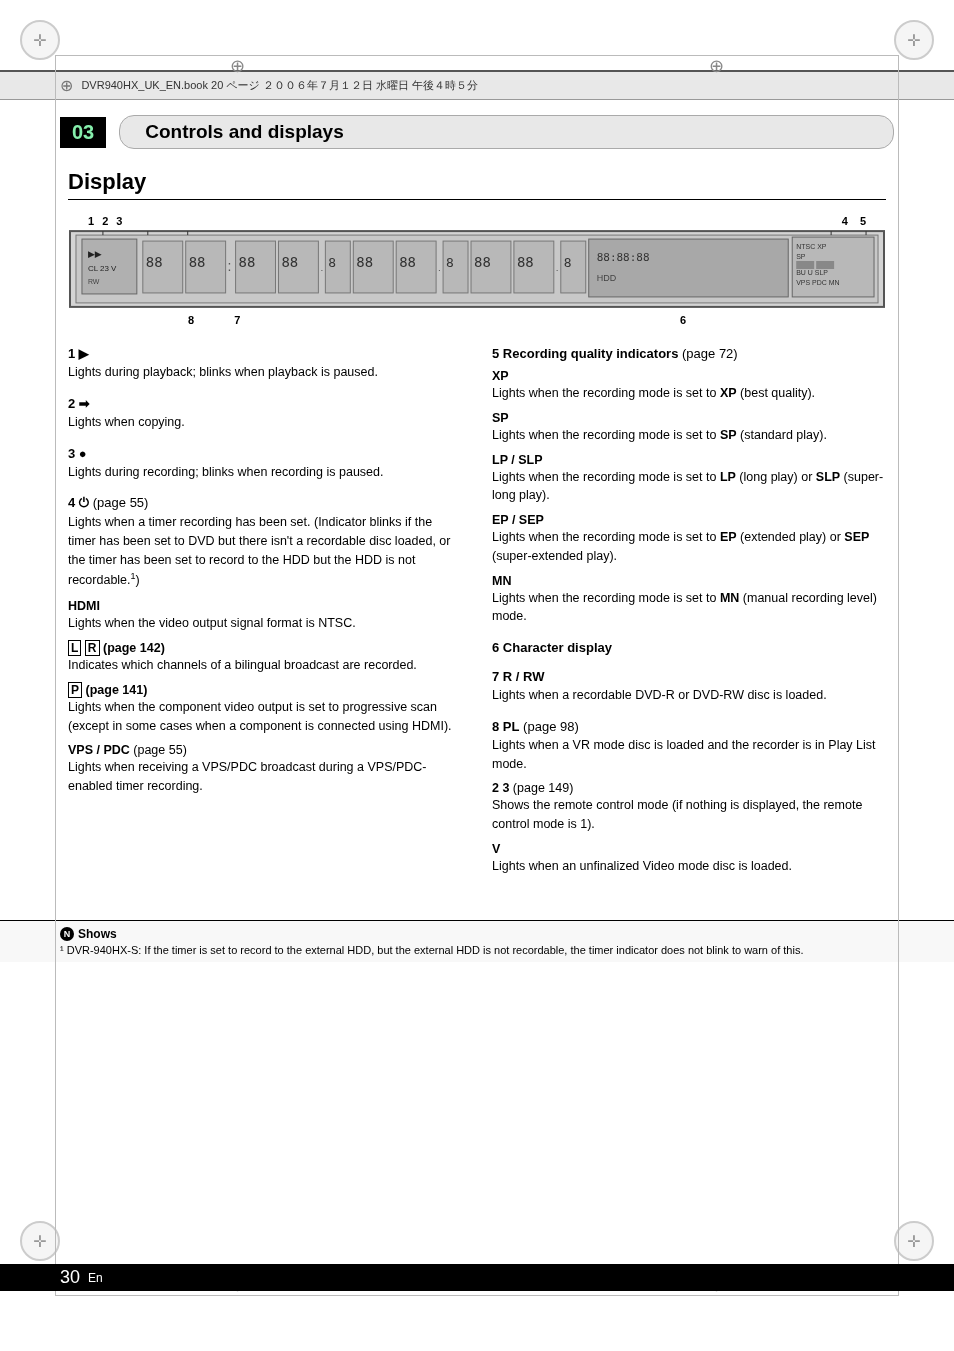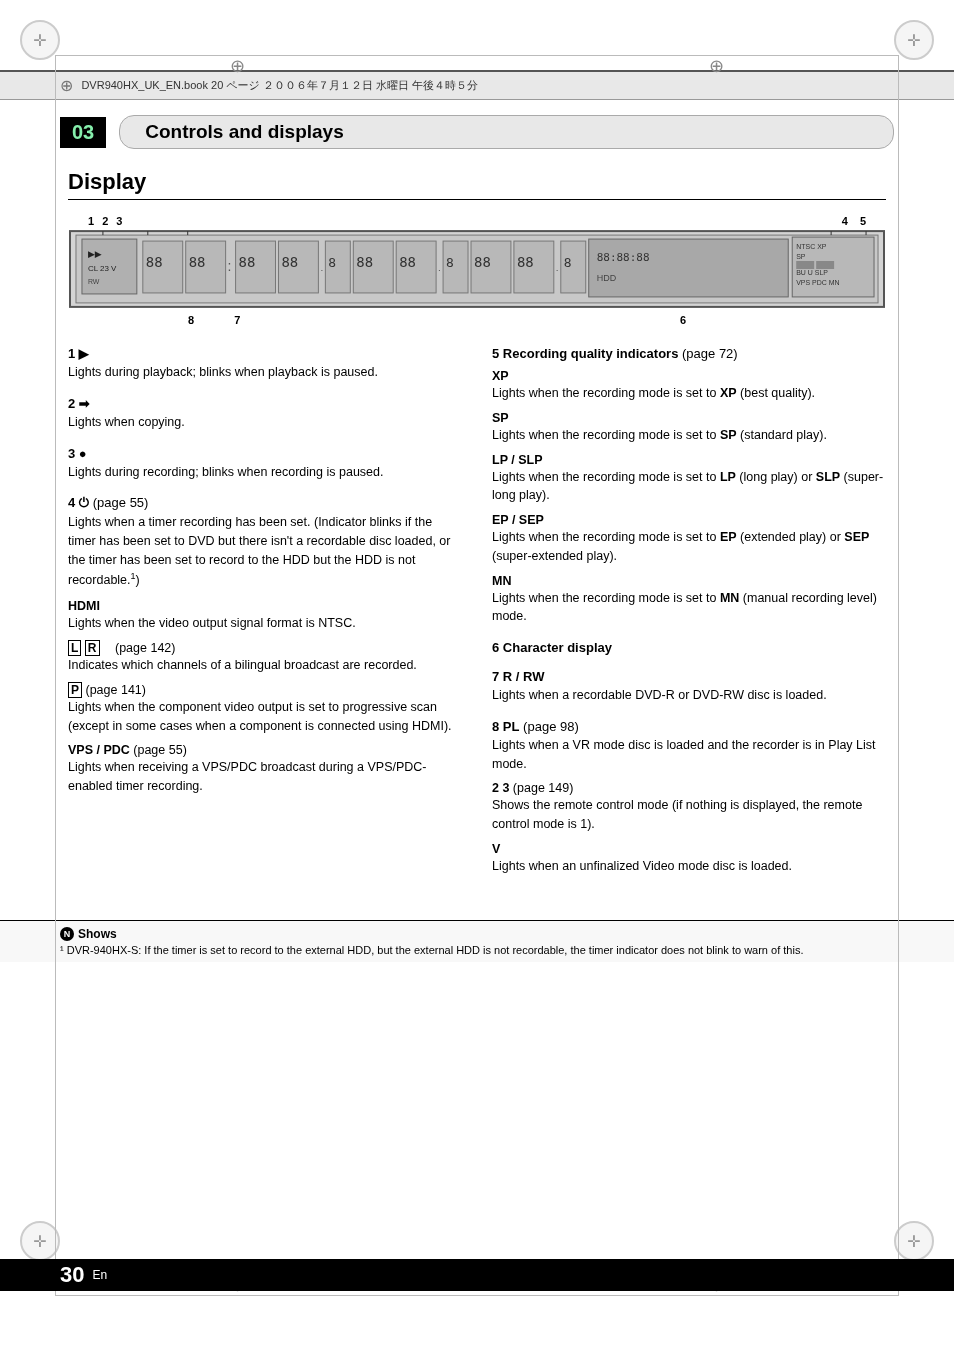--- a/index.html
+++ b/index.html
@@ -181,22 +181,22 @@
       align-items: center;
       gap: 8px;
       margin-top: auto;
       position: absolute;
       bottom: 60px;
       left: 0;
       right: 0;
     }
 
     .footer-bar .page-num {
-      font-size: 22px;
-      font-weight: bold;
+      font-size: 18px;
+      font-weight: normal;
     }
 
     .footer-lang {
       font-size: 12px;
       font-weight: normal;
     }
 
     
     .outer-border {
       position: absolute;
@@ -380,26 +380,26 @@
       <div class="desc-item">
         <div><span class="item-number">4</span> <span class="item-symbol">⏻</span> <span>(page 55)</span></div>
         <p>Lights when a timer recording has been set. (Indicator blinks if the timer has been set to DVD but there isn't a recordable disc loaded, or the timer has been set to record to the HDD but the HDD is not recordable.<sup class="superscript">1</sup>)</p>
 
         <div class="sub-item" style="margin-top:10px;">
           <div class="sub-title">HDMI</div>
           <p>Lights when the video output signal format is NTSC.</p>
         </div>
 
         <div class="sub-item" style="margin-top:8px;">
-          <div class="sub-title"><span style="font-size:12px;border:1px solid #000;padding:0 2px;">L</span> <span style="font-size:12px;border:1px solid #000;padding:0 2px;">R</span> <span style="font-weight:normal;margin-left:12px;">(page 142)</span></div>
+          <div class="sub-title"><span style="font-size:12px;border:1px solid #000;padding:0 2px;">L</span> <span style="font-size:12px;border:1px solid #000;padding:0 2px;">R</span> <span style="font-weight:bold;">(page 142)</span></div>
           <p>Indicates which channels of a bilingual broadcast are recorded.</p>
         </div>
 
         <div class="sub-item" style="margin-top:8px;">
-          <div class="sub-title"><span style="font-size:12px;border:1px solid #000;padding:0 2px;">P</span> <span style="font-weight:normal;margin-top:20px;">(page 141)</span></div>
+          <div class="sub-title"><span style="font-size:12px;border:1px solid #000;padding:0 2px;">P</span> <span style="font-weight:bold;margin-top:20px;">(page 141)</span></div>
           <p>Lights when the component video output is set to progressive scan (except in some cases when a component is connected using HDMI).</p>
         </div>
 
         <div class="sub-item" style="margin-top:8px;">
           <div class="sub-title">VPS / PDC <span style="font-weight:normal;">(page 55)</span></div>
           <p>Lights when receiving a VPS/PDC broadcast during a VPS/PDC-enabled timer recording.</p>
         </div>
       </div>
     </div>
 

